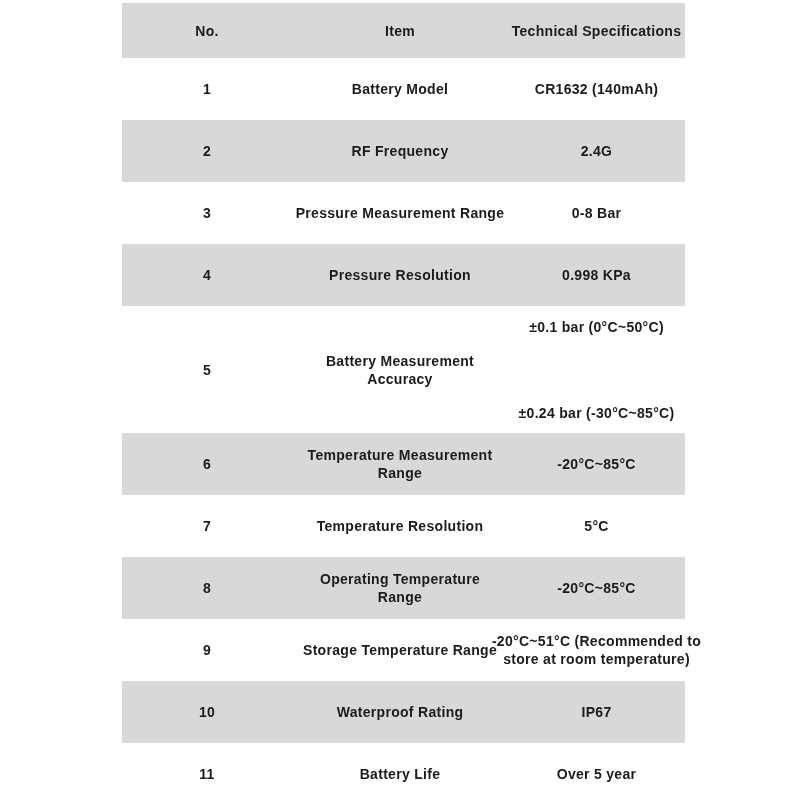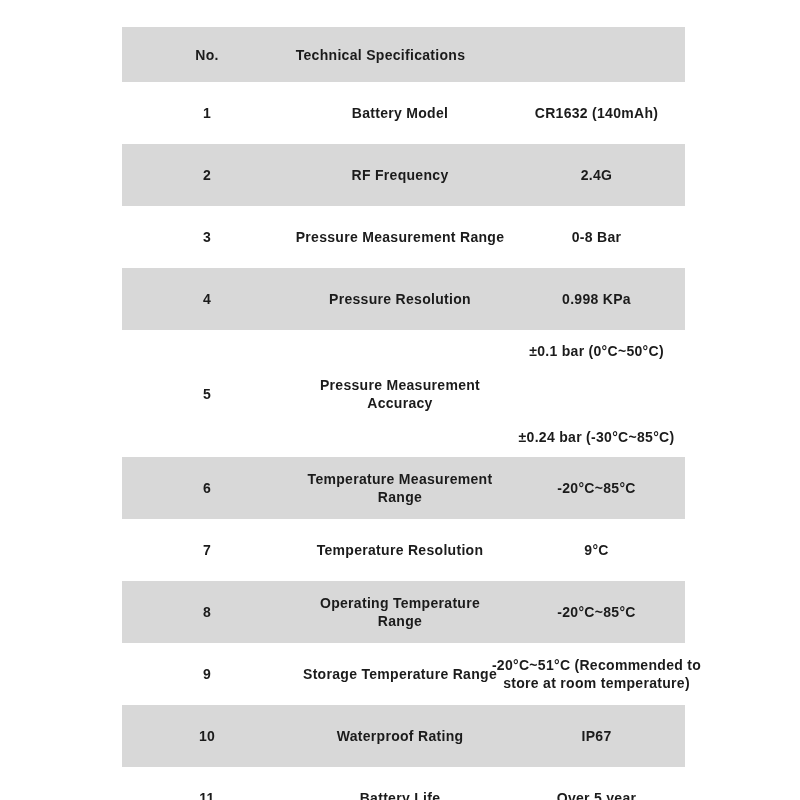--- a/index.html
+++ b/index.html
@@ -20,21 +20,21 @@
     letter-spacing: 0.3px;
   }
   .tr {
     display: flex;
     align-items: stretch;
     height: 62px;
     background: #ffffff;
   }
   
   .tr:nth-child(odd) { background: #d8d8d8; }
-  .tr.head { height: 55px; margin-top: 24px; }
+  .tr.head { height: 55px; }
   .tr.tall { height: 127px; }
   .td {
     display: flex;
     flex-direction: column;
     justify-content: center;
     align-items: center;
     text-align: center;
     line-height: 18px;
     white-space: nowrap;
   }
@@ -43,20 +43,21 @@
   .c3 { width: 177px; }
   .td.spread { gap: 68px; }
 </style>
 </head>
 <body>
 
 <div class="spec-table">
 
   <div class="tr head">
     <div class="td c1">No.</div>
+    <div class="td c2">Item</div>
     <div class="td c3">Technical Specifications</div>
   </div>
 
   <div class="tr">
     <div class="td c1">1</div>
     <div class="td c2">
         <div>Battery Model</div>
       </div>
     <div class="td c3">
         <div>CR1632 (140mAh)</div>
@@ -89,21 +90,21 @@
         <div>Pressure Resolution</div>
       </div>
     <div class="td c3">
         <div>0.998 KPa</div>
       </div>
   </div>
 
   <div class="tr tall">
     <div class="td c1">5</div>
     <div class="td c2">
-      <div>Pressure Measurement</div>
+      <div>Battery Measurement</div>
       <div>Accuracy</div>
     </div>
     <div class="td c3 spread">
       <div>±0.1 bar (0°C~50°C)</div>
       <div>±0.24 bar (-30°C~85°C)</div>
     </div>
   </div>
 
   <div class="tr">
     <div class="td c1">6</div>
@@ -115,21 +116,21 @@
         <div>-20°C~85°C</div>
       </div>
   </div>
 
   <div class="tr">
     <div class="td c1">7</div>
     <div class="td c2">
         <div>Temperature Resolution</div>
       </div>
     <div class="td c3">
-        <div>9°C</div>
+        <div>5°C</div>
       </div>
   </div>
 
   <div class="tr">
     <div class="td c1">8</div>
     <div class="td c2">
       <div>Operating Temperature</div>
       <div>Range</div>
     </div>
     <div class="td c3">

